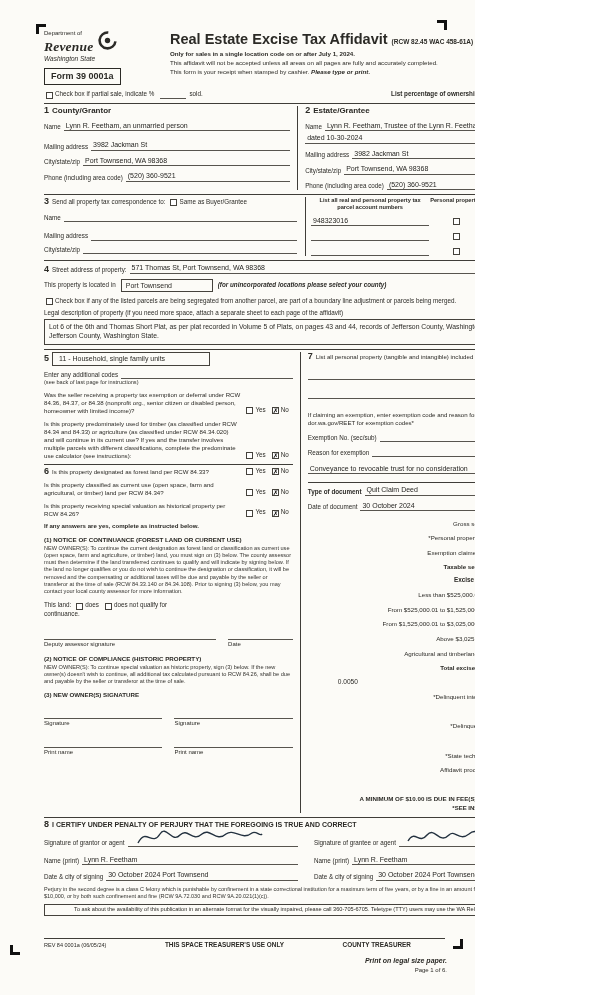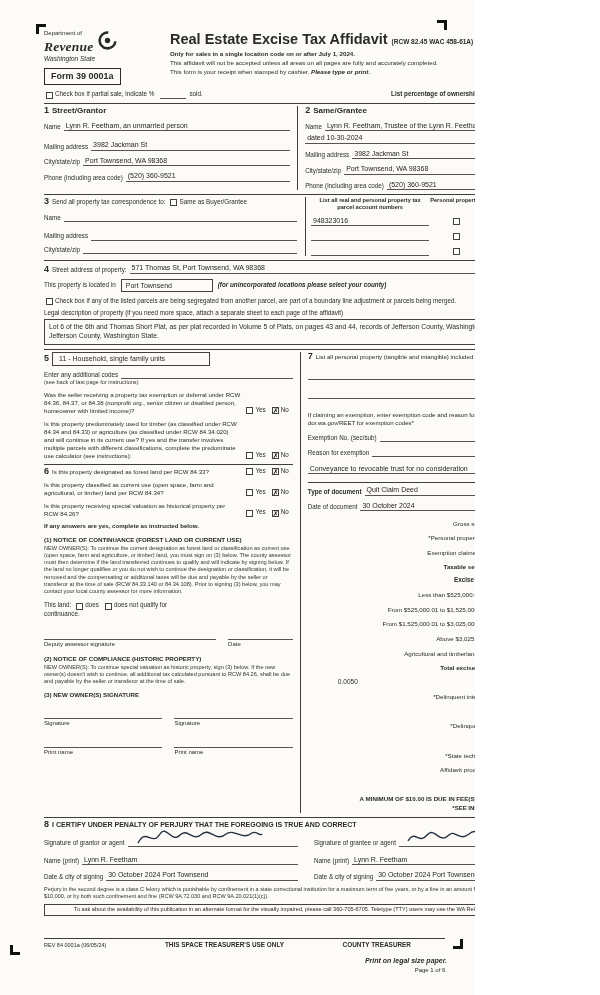--- a/index.html
+++ b/index.html
@@ -148,21 +148,21 @@
       <span class="spacer"></span>
       <span class="lbl b">List percentage of ownership acquired next to each name.</span>
     </div>
 
     <hr class="divider">
 
     <div class="s12">
       <div class="c1">
         <div class="row">
             <span class="num">1</span>
-            <span class="sec-title">Street/Grantor</span>
+            <span class="sec-title">County/Grantor</span>
           </div>
         <div class="frow">
             <span class="lbl">Name</span>
             <span class="blank"><span class="val">Lynn R. Feetham, an unmarried person</span></span>
           </div>
         <div class="frow" style="margin-top:9px">
             <span class="lbl">Mailing address</span>
             <span class="blank"><span class="val">3982 Jackman St</span></span>
           </div>
         <div class="frow">
@@ -170,21 +170,21 @@
             <span class="blank"><span class="val">Port Townsend, WA 98368</span></span>
           </div>
         <div class="frow">
             <span class="lbl">Phone (including area code)</span>
             <span class="blank"><span class="val">(520) 360-9521</span></span>
           </div>
       </div>
       <div class="c2">
         <div class="row">
             <span class="num">2</span>
-            <span class="sec-title">Same/Grantee</span>
+            <span class="sec-title">Estate/Grantee</span>
           </div>
         <div class="frow">
             <span class="lbl">Name</span>
             <span class="blank"><span class="val">Lynn R. Feetham, Trustee of the Lynn R. Feetham Living Trust</span></span>
           </div>
         <div class="frow" style="margin-top:2px">
             <span class="blank"><span class="val">dated 10-30-2024</span></span>
           </div>
         <div class="frow">
             <span class="lbl">Mailing address</span>

